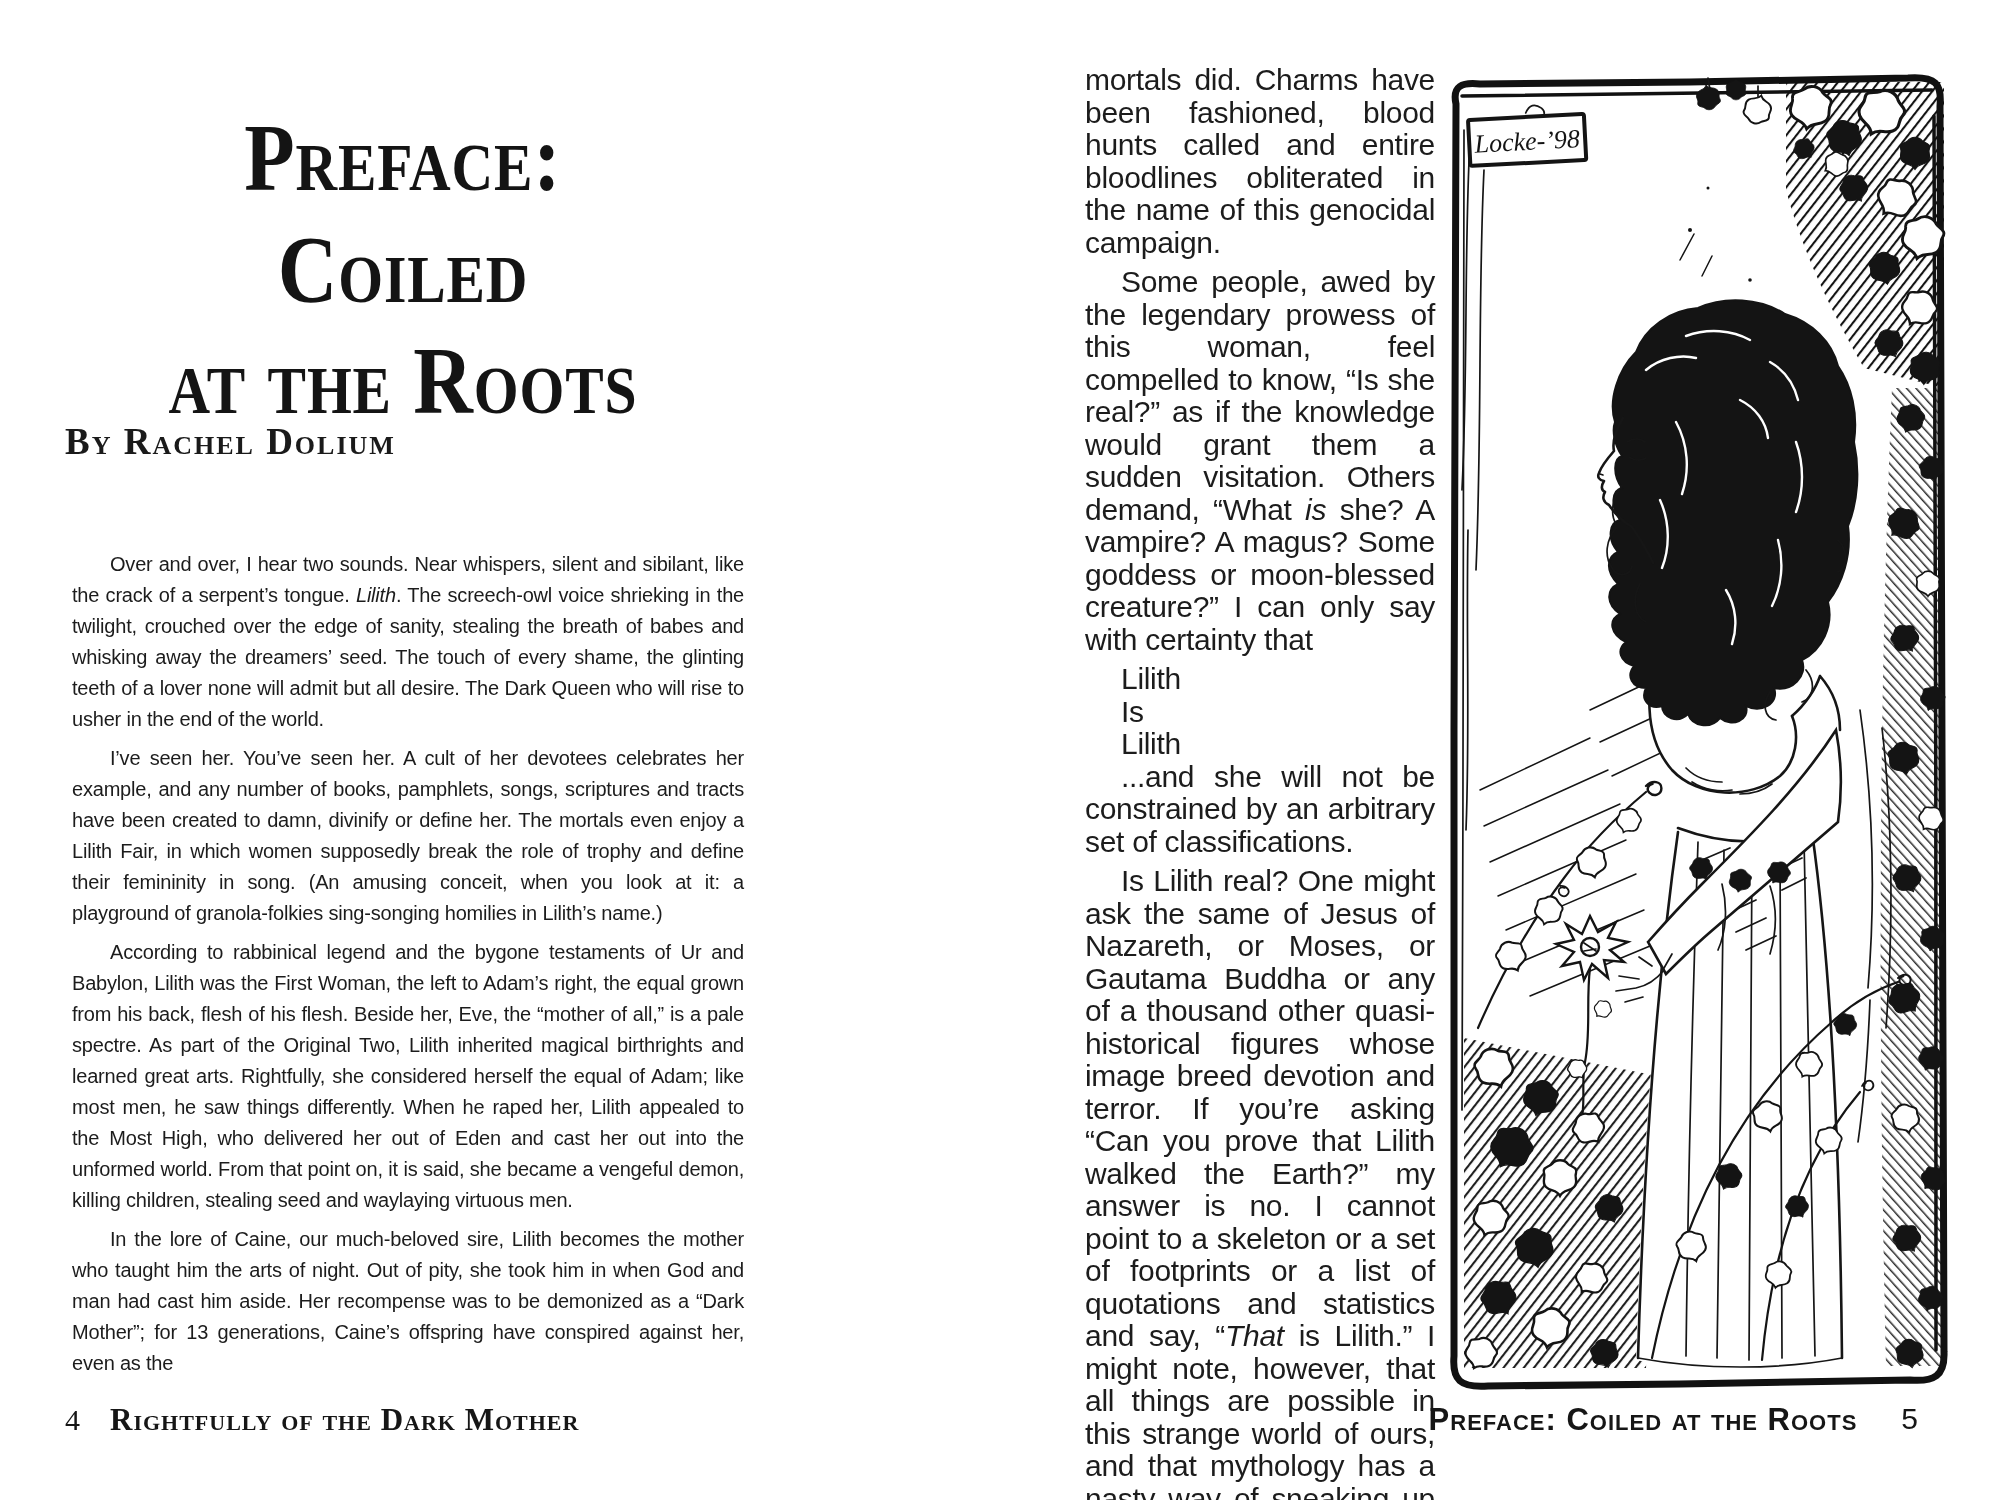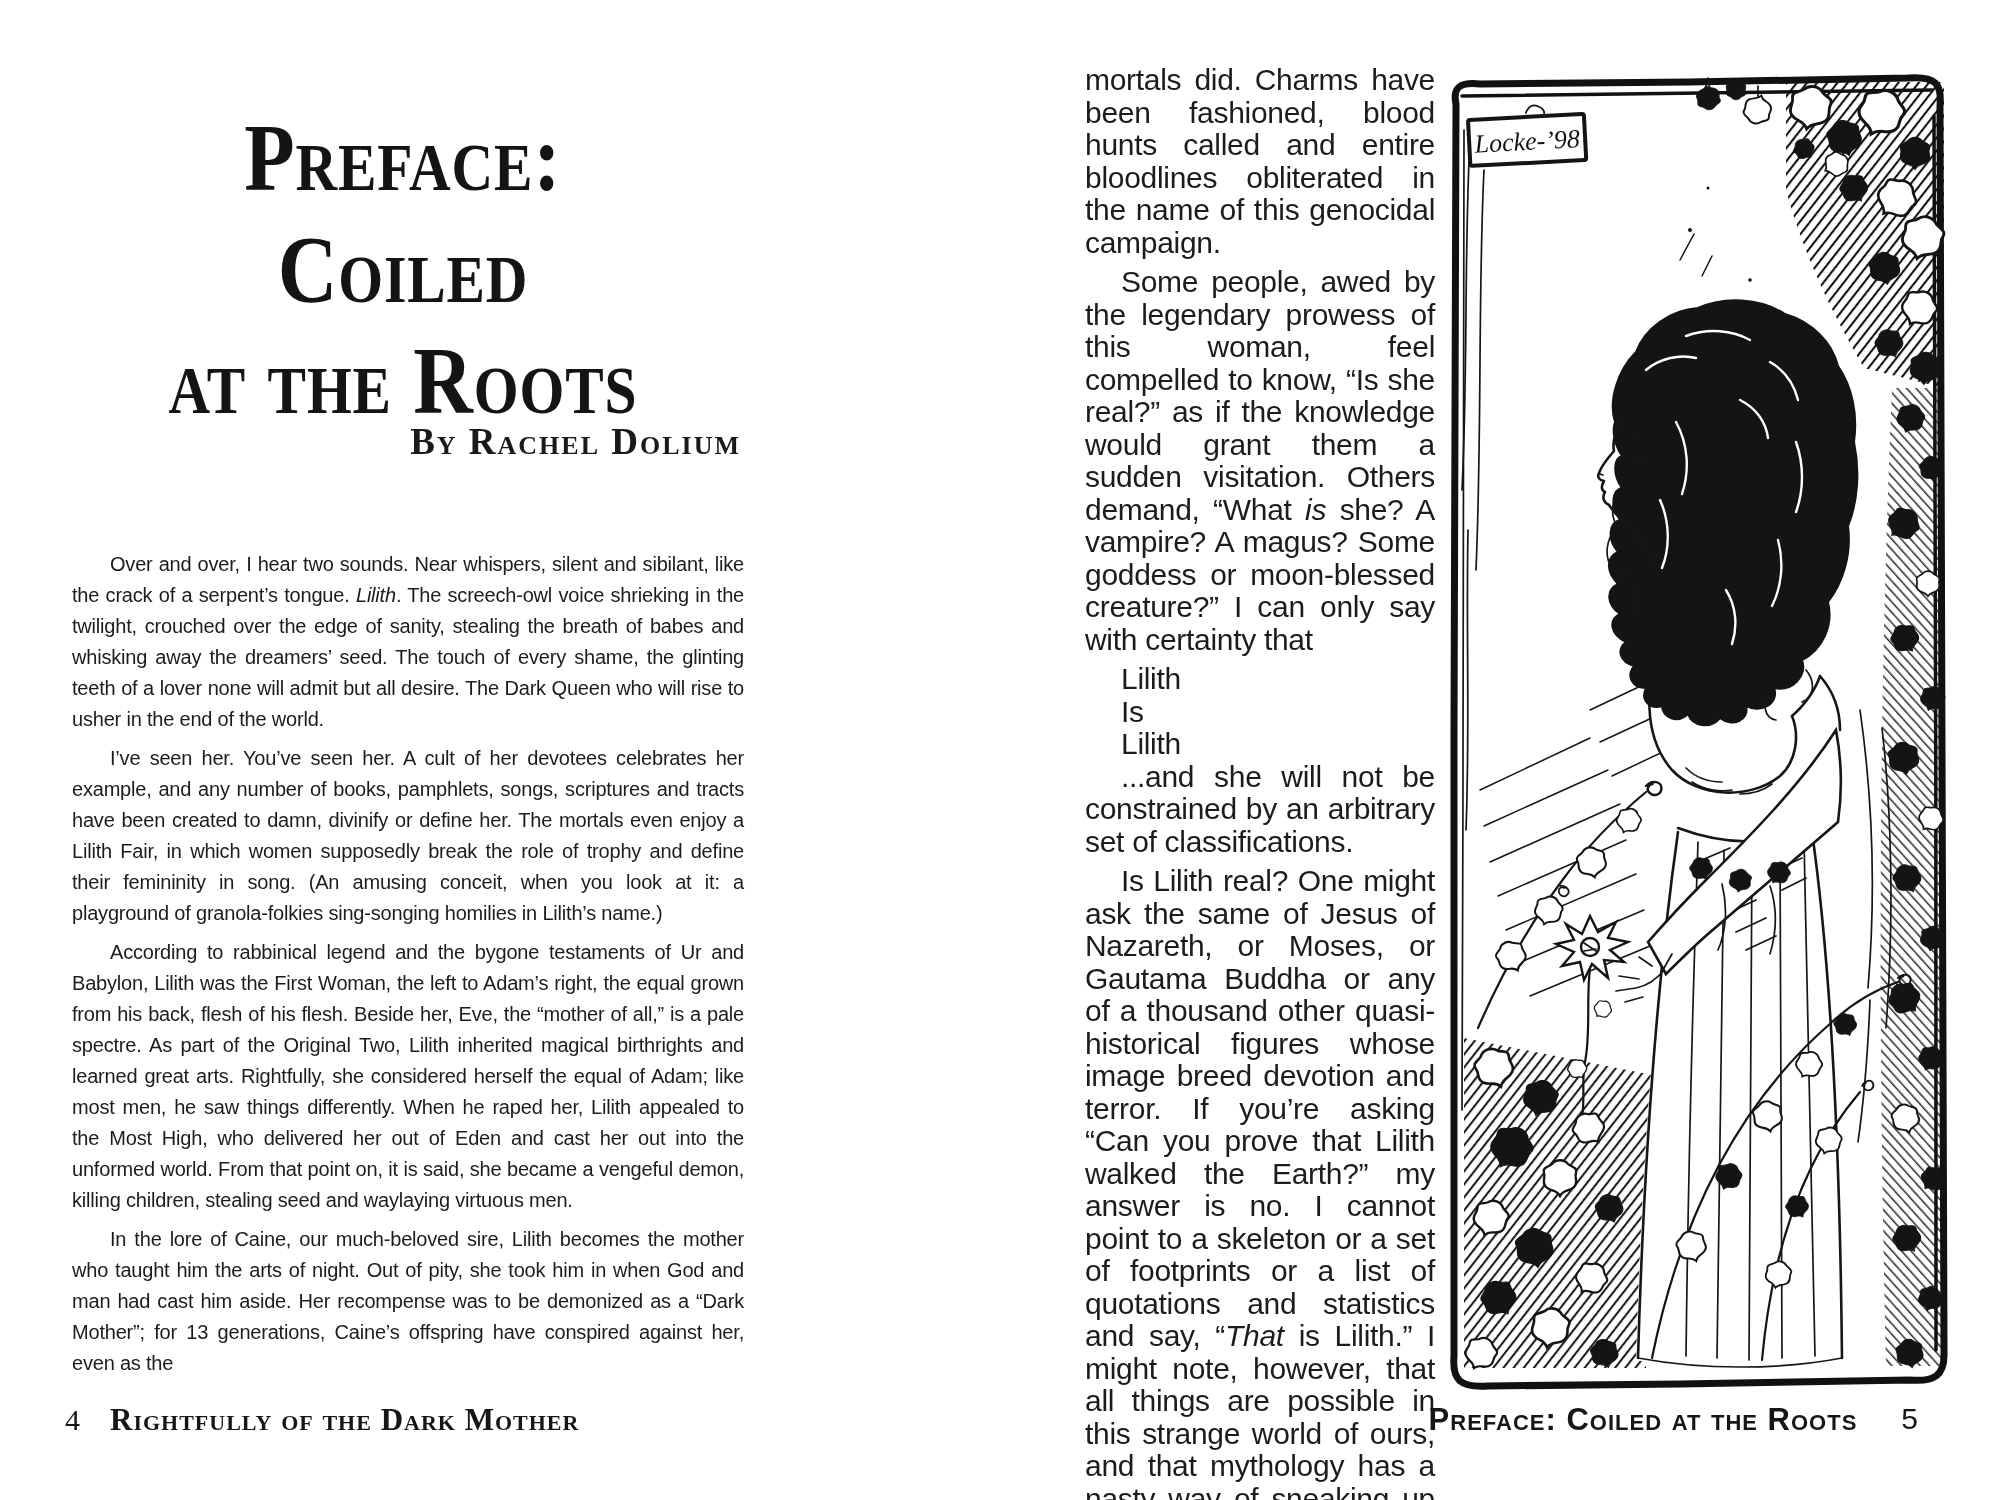--- a/index.html
+++ b/index.html
@@ -3,21 +3,21 @@
 <meta charset="utf-8">
 <style>
   html,body{margin:0;padding:0;width:2000px;height:1500px;background:#ffffff;overflow:hidden;}
   .spread{position:absolute;inset:0;width:2000px;height:1500px;background:#fff;color:#161616;}
 
   
   .lp-title{position:absolute;left:65px;top:38px;width:676px;text-align:center;
     font-family:"Liberation Serif",serif;font-variant:small-caps;font-weight:700;
     font-size:96px;line-height:1.16;color:#141414;letter-spacing:1px;
     transform:scaleX(.86);transform-origin:50% 0;}
-  .lp-byline{position:absolute;left:65px;top:420px;width:676px;text-align:right;
+  .lp-byline{position:absolute;left:65px;top:420px;width:676px;text-align:left;
     font-family:"Liberation Serif",serif;font-variant:small-caps;font-weight:700;
     font-size:37px;letter-spacing:2px;color:#1a1a1a;}
   .lp-body{position:absolute;left:72px;top:545px;width:672px;
     font-family:"Liberation Sans",sans-serif;font-size:20px;line-height:31px;
     text-align:justify;color:#1c1c1c;letter-spacing:-0.2px;}
   .lp-body p{margin:4px 0 8px 0;text-indent:38px;}
   em{font-style:italic;}
 
   
   .rp-col{position:absolute;left:1085px;top:64px;width:350px;

